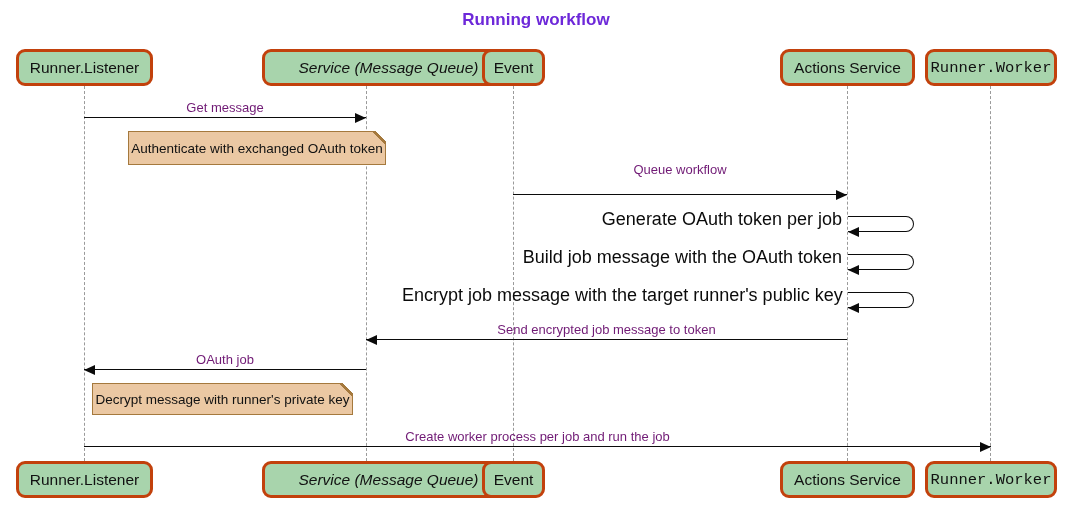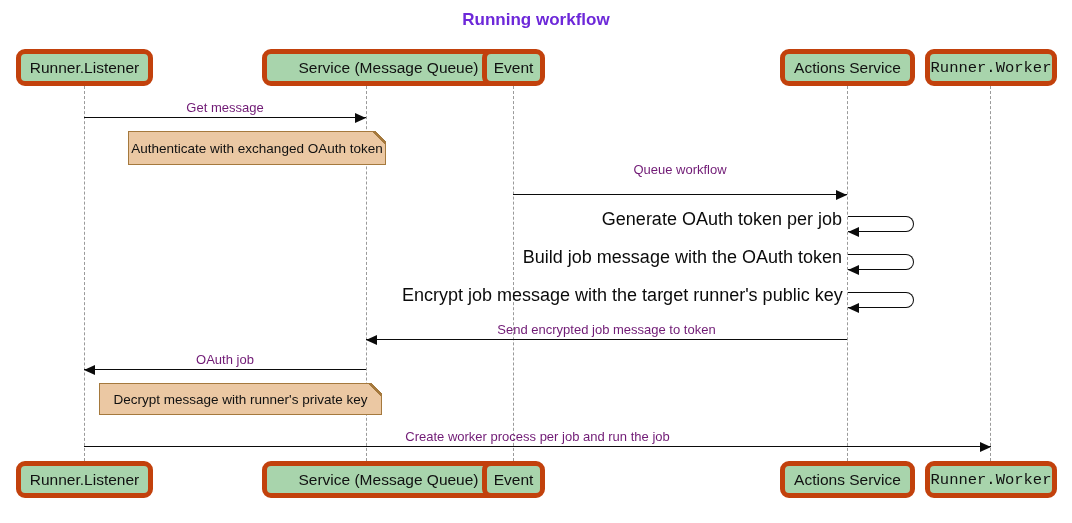--- a/index.html
+++ b/index.html
@@ -11,28 +11,28 @@
     color:#111;
     overflow:hidden;
   }
   .title{
     position:absolute;left:0;top:10px;width:1072px;
     text-align:center;font-size:17px;font-weight:bold;color:#6d28d9;
   }
   
   .actor{
     position:absolute;height:37px;
-    background:#a8d4ac;border:5px solid #c2410c;border-radius:9px;
+    background:#a8d4ac;border:3px solid #c2410c;border-radius:9px;
     display:flex;align-items:center;justify-content:center;
     font-size:15.5px;color:#111;box-sizing:border-box;white-space:nowrap;
   }
   .row-top .actor{top:49px;}
   .row-bottom .actor{top:461px;}
   .a1{left:16px;width:137px;}
-  .a2{left:262px;width:253px;}
+  .a2{left:262px;width:253px;font-style:italic;}
   .a3{left:482px;width:63px;}
   .a4{left:780px;width:135px;}
   .a5{left:925px;width:132px;font-family:Liberation Mono, monospace;}
   
   .lifeline{
     position:absolute;top:86px;height:375px;width:0;
     border-left:1px dashed #9a9a9a;
   }
   .l1{left:84px;}.l2{left:366px;}.l3{left:513px;}.l4{left:847px;}.l5{left:990px;}
   
@@ -84,21 +84,21 @@
     position:absolute;
     background:#ebc8a3;border:1.3px solid #a5793d;box-sizing:border-box;
     display:flex;align-items:center;justify-content:center;
     font-size:13.5px;color:#111;white-space:nowrap;
   }
   .note .fold{
     position:absolute;top:-1.3px;right:-1.3px;width:13px;height:13px;
     background:linear-gradient(225deg,#ffffff 40%,#a5793d 40%,#a5793d 55%,#ebc8a3 55%);
   }
   .note1{left:95px;top:131px;width:258px;height:34px;margin-left:33px;}
-  .note2{left:99px;top:383px;width:283px;height:32px;}
+  .note2{left:92px;top:383px;width:261px;height:32px;}
 </style>
 </head>
 <body>
 
 <div class="diagram">
 
   <div class="title">Running workflow</div>
 
   <div class="lifeline l1"></div>
   <div class="lifeline l2"></div>

